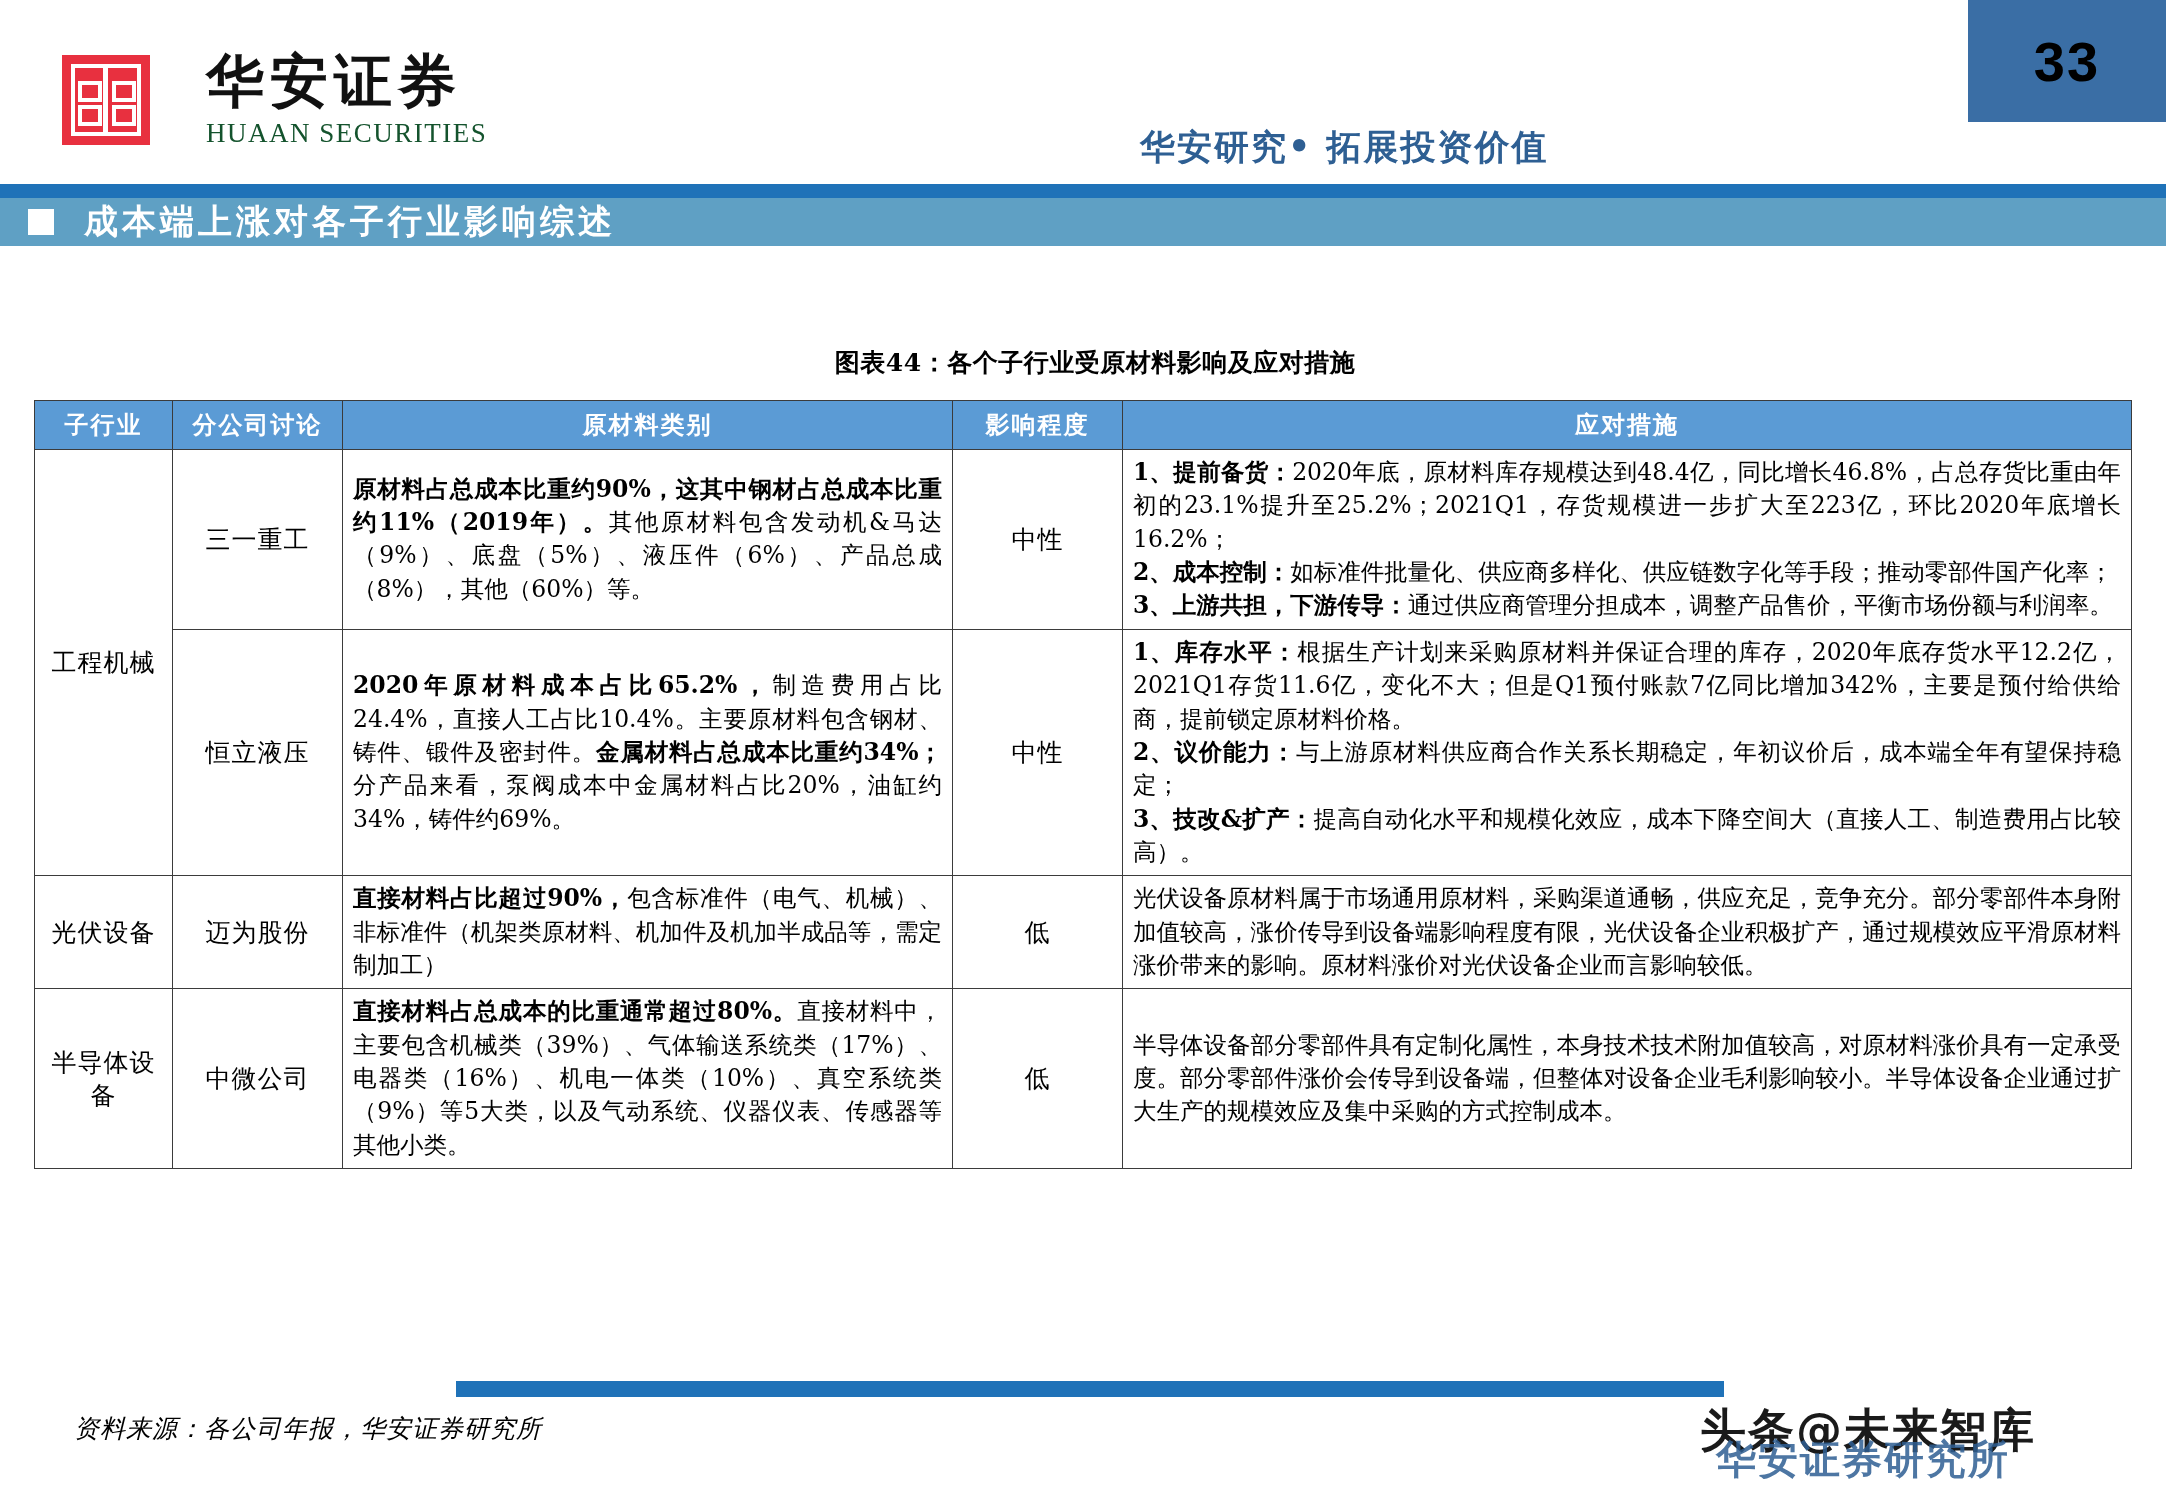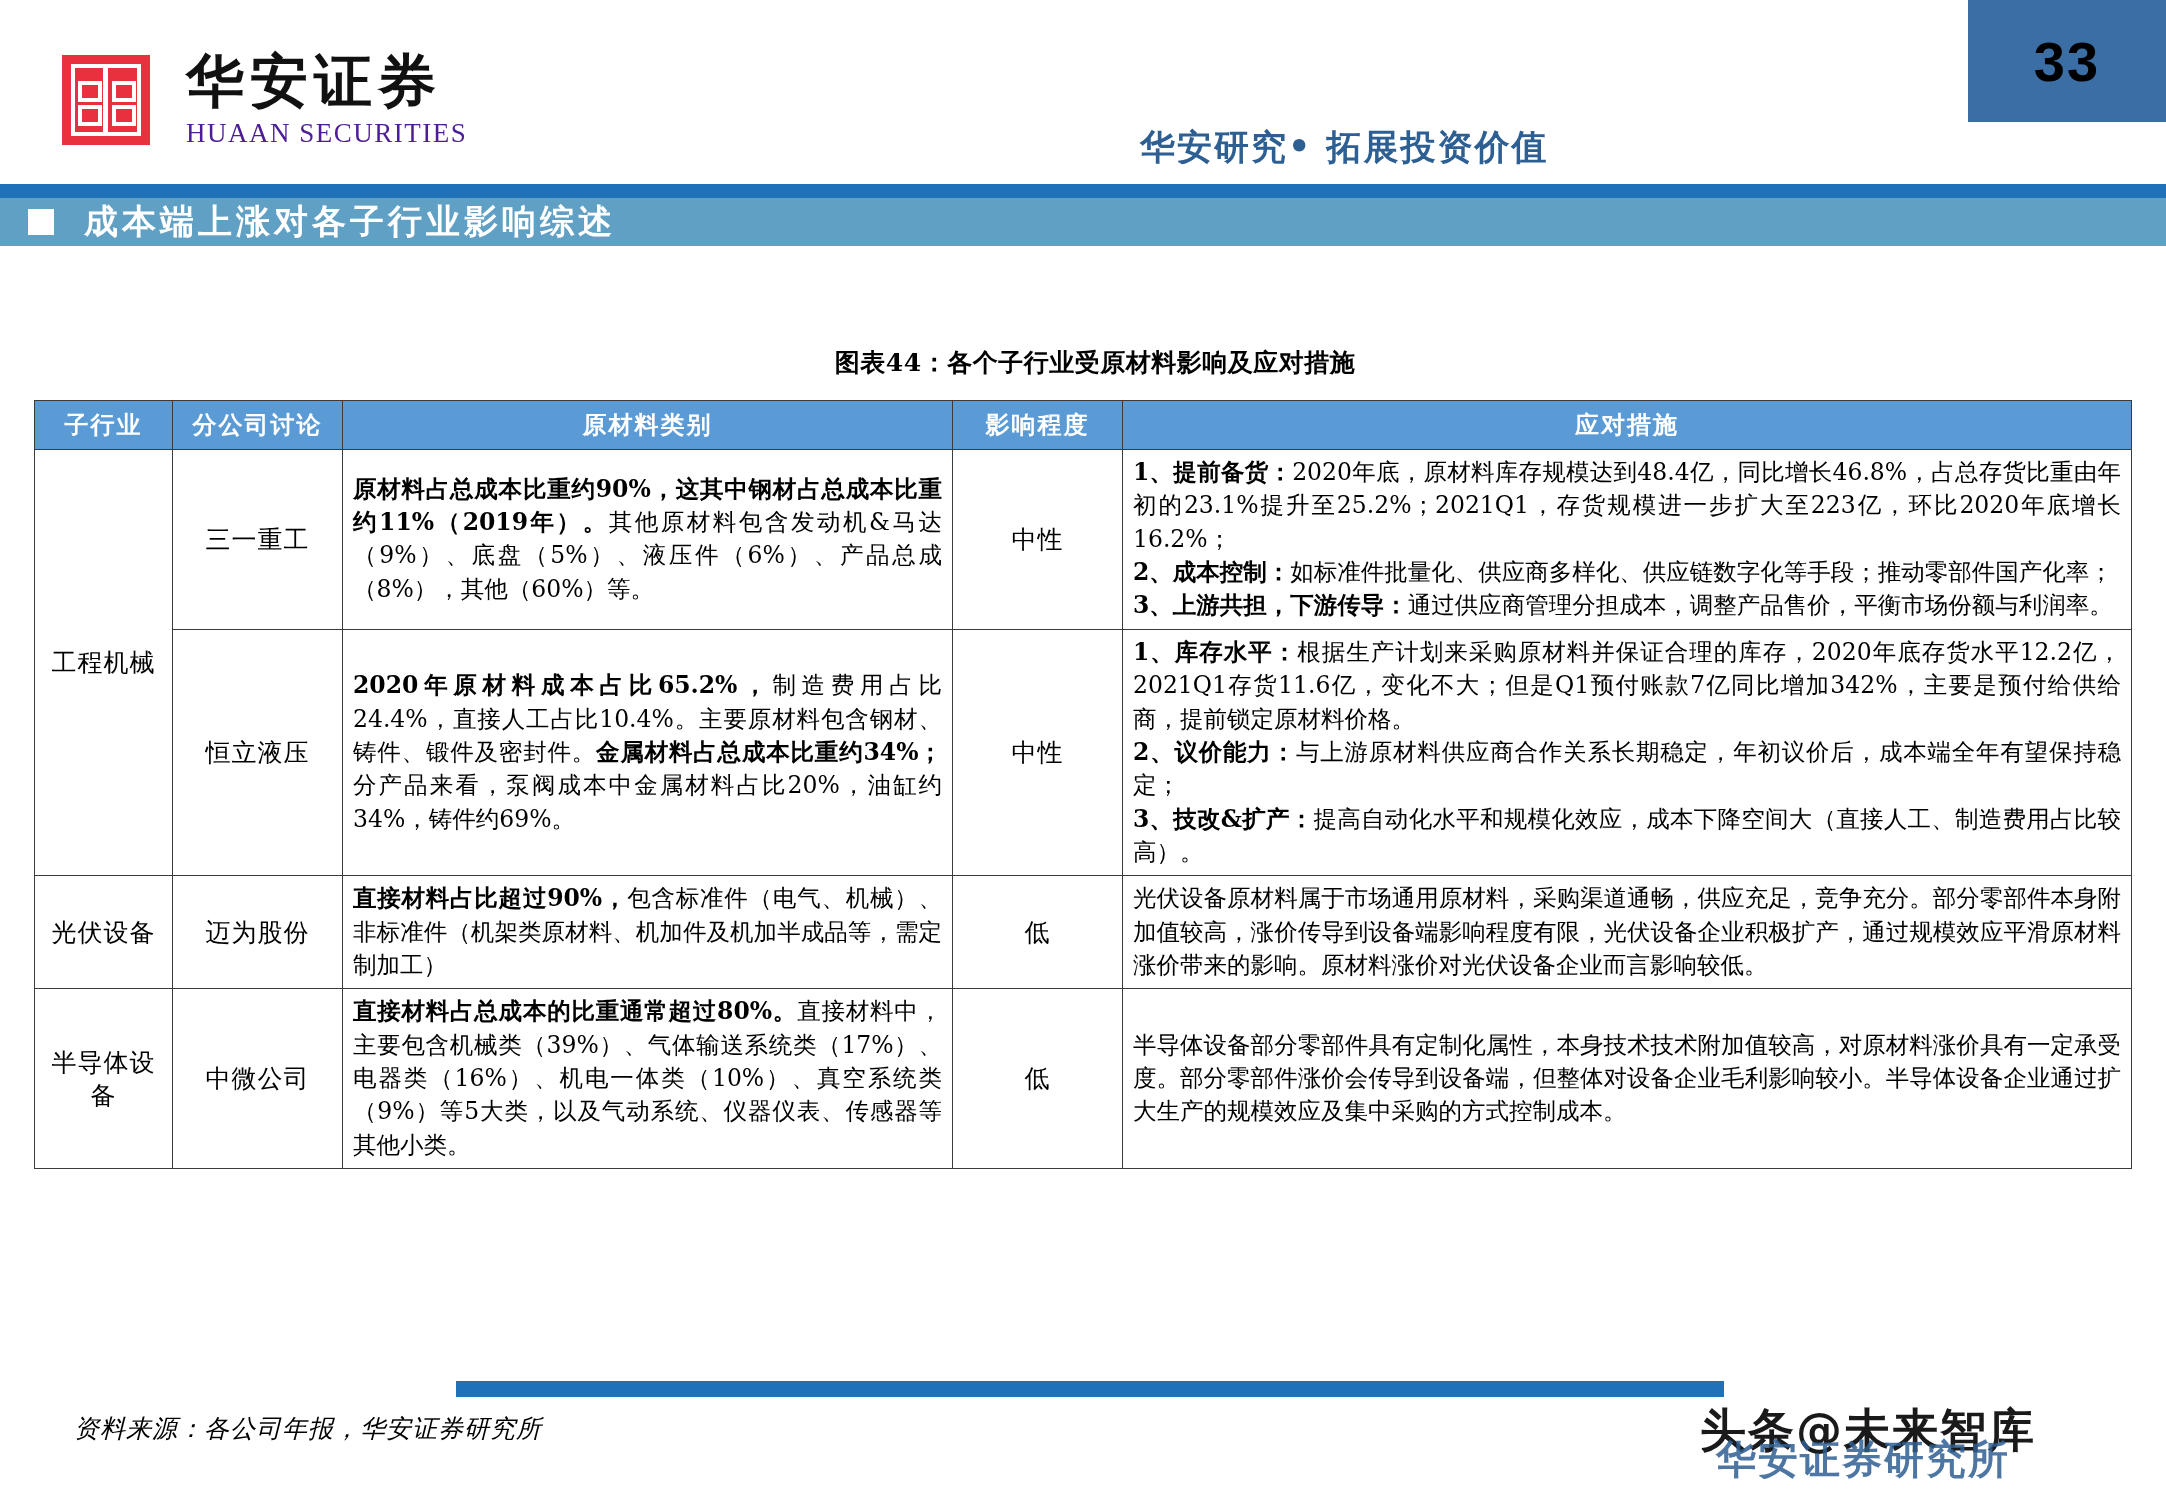--- a/index.html
+++ b/index.html
@@ -64,36 +64,36 @@
     position: absolute;
     width: 16px; height: 13px;
     border: 4px solid #ffffff;
   }
   .logo-mark .b1 { left: 16px; top: 26px; }
   .logo-mark .b2 { left: 50px; top: 26px; }
   .logo-mark .b3 { left: 16px; top: 50px; }
   .logo-mark .b4 { left: 50px; top: 50px; }
 
   .logo-text {
-    margin-left: 36px;
+    margin-left: 56px;
     display: flex;
     flex-direction: column;
   }
   .logo-cn {
     font-family: "DejaVu Serif", serif;
     font-size: 58px;
     font-weight: bold;
     color: #111111;
     line-height: 1.0;
     letter-spacing: 6px;
   }
   .logo-en {
     font-family: "Liberation Serif", serif;
     font-size: 27px;
-    color: #4c1d95;
+    color: #14532d;
     letter-spacing: 1.5px;
     margin-top: 8px;
   }
 
   
   .tagline {
     position: absolute;
     top: 124px;
     left: 1140px;
     width: 800px;

